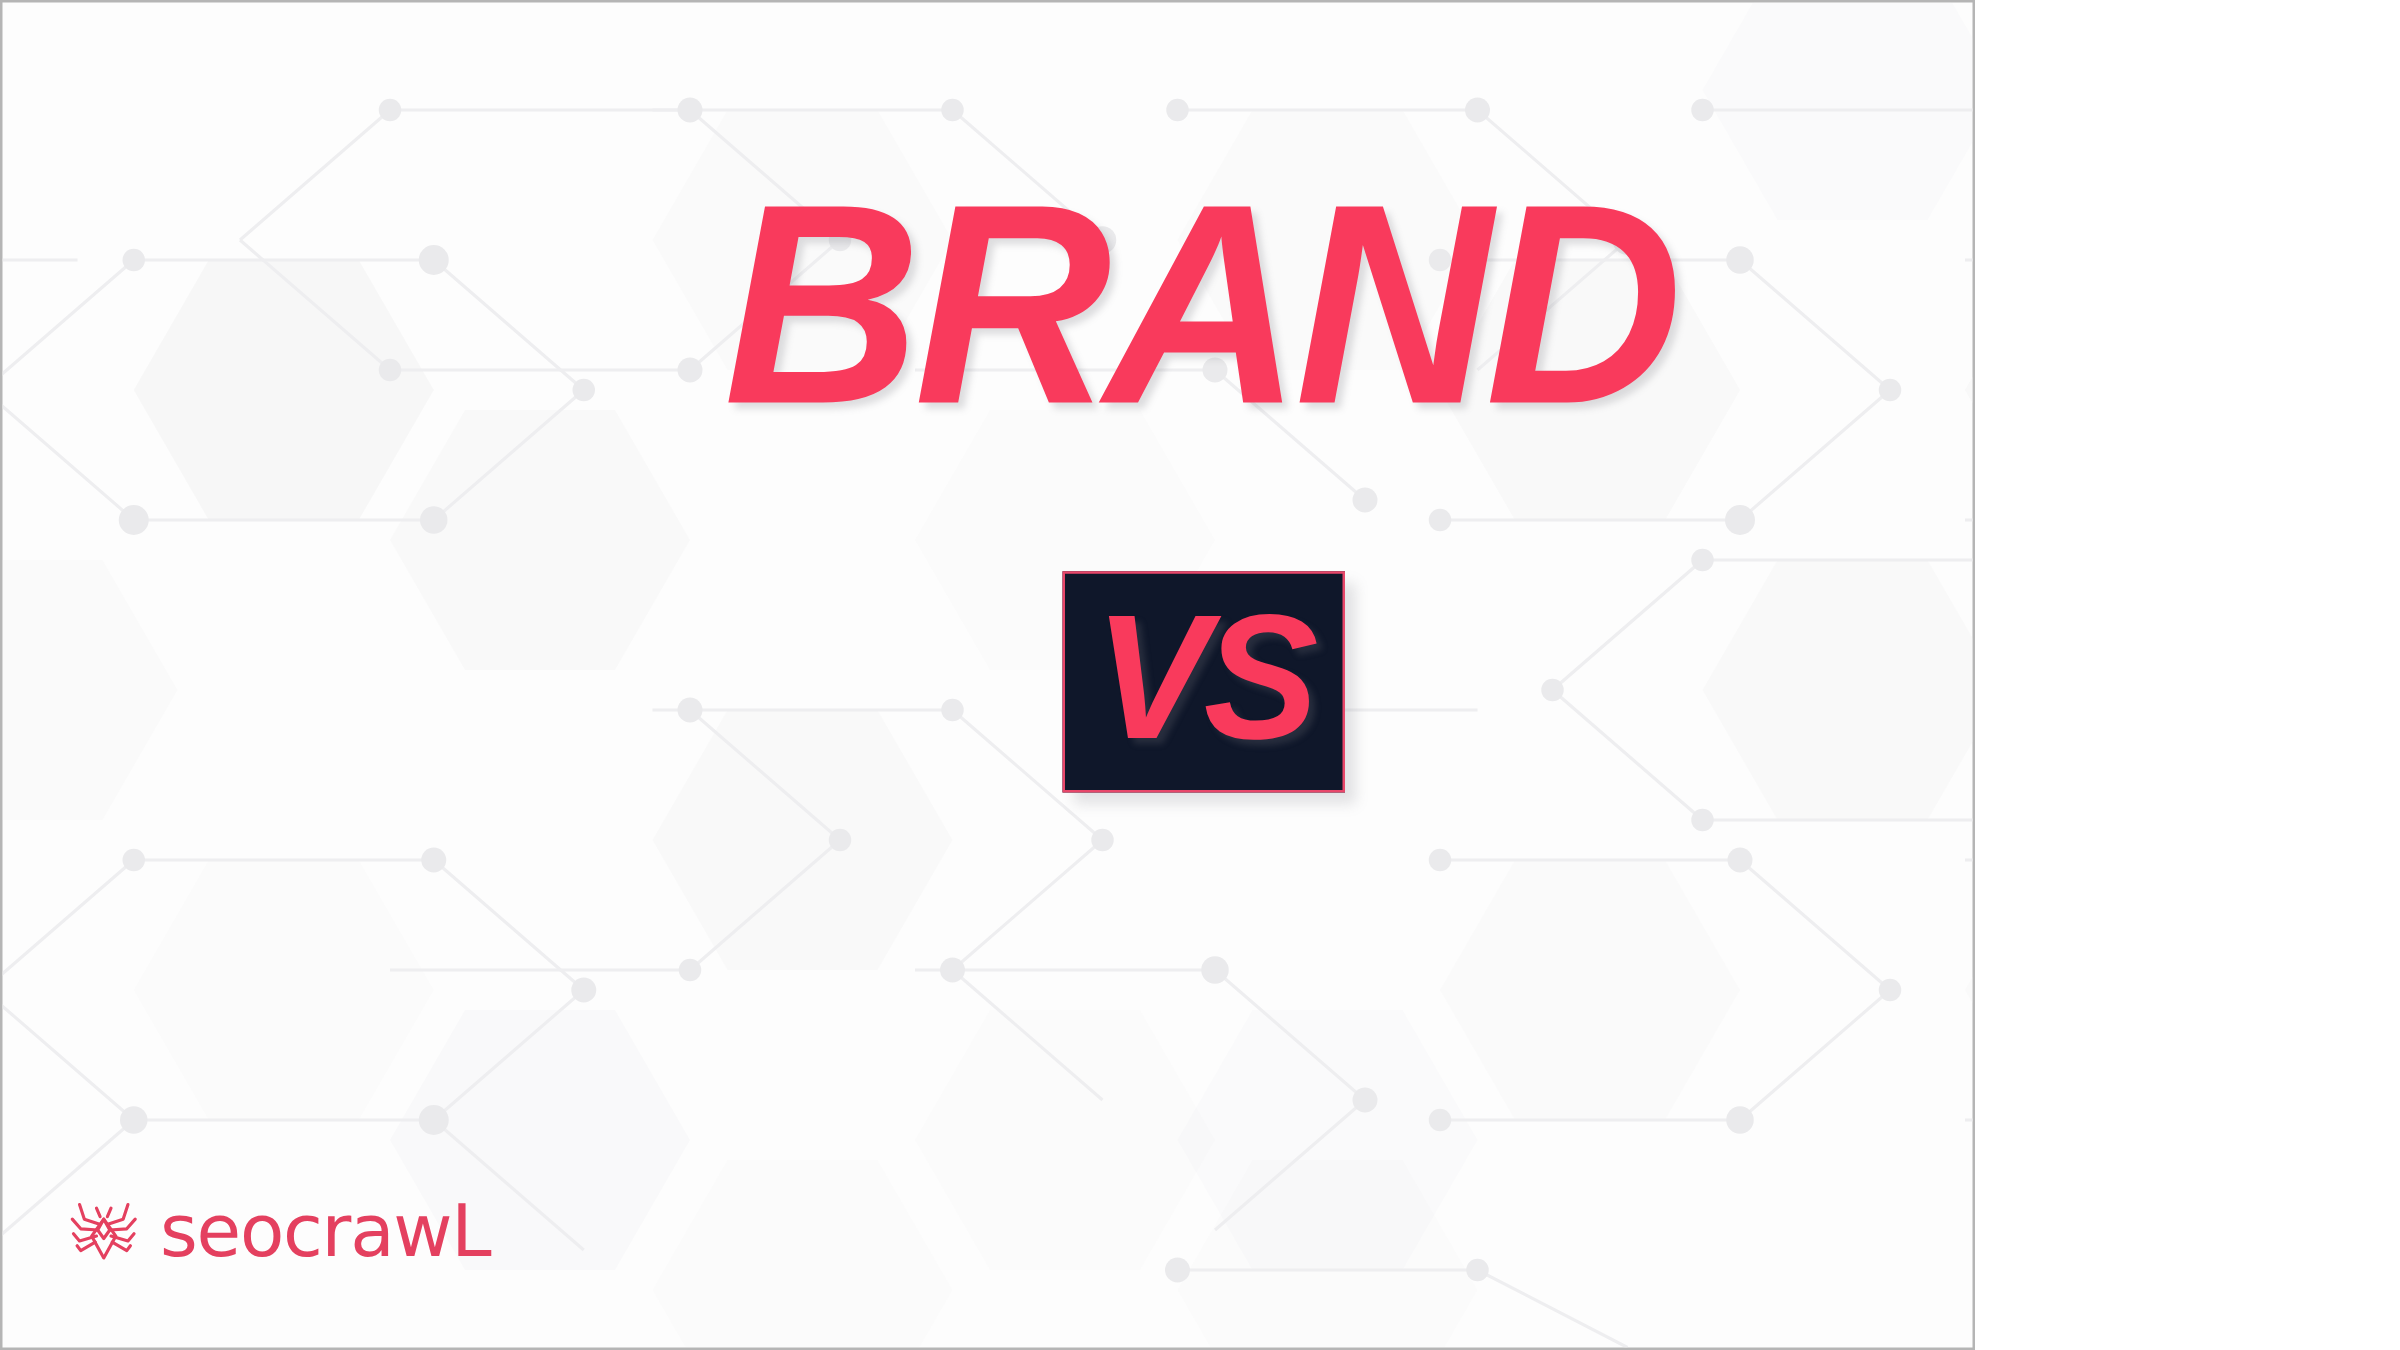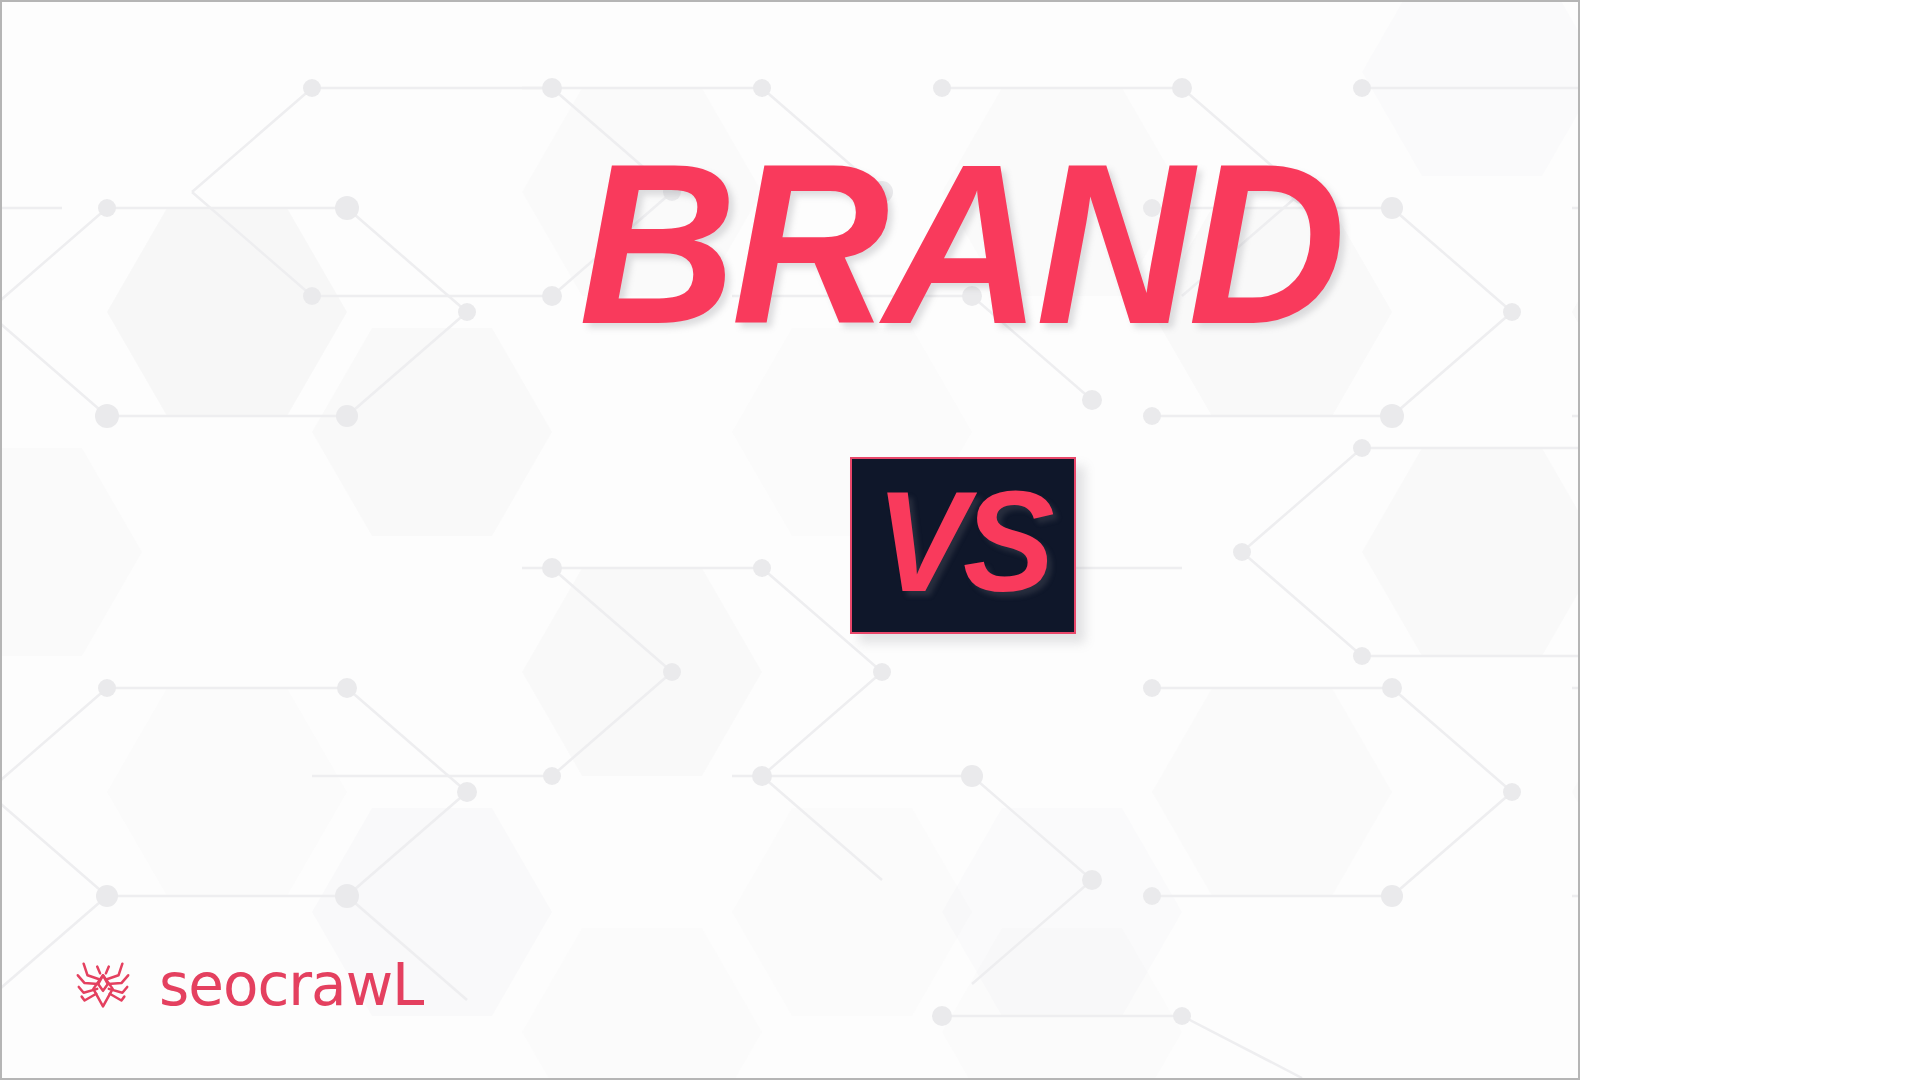--- a/index.html
+++ b/index.html
@@ -107,25 +107,25 @@
     color: #f93a5c;
     transform: scaleX(0.935);
     transform-origin: center;
     text-shadow: 5px 5px 6px rgba(110,110,120,0.22);
     white-space: nowrap;
   }
 
   
   #logo {
     position: absolute;
-    left: 70px;
+    left: 50px;
     top: 952px;
     display: flex;
     align-items: center;
-    gap: 25px;
+    gap: 14px;
     z-index: 6;
   }
   #logo-mark {
     width: 62px;
     height: 62px;
     display: block;
   }
   #logo-wordmark {
     font-family: "DejaVu Sans", sans-serif;
     font-weight: normal;

